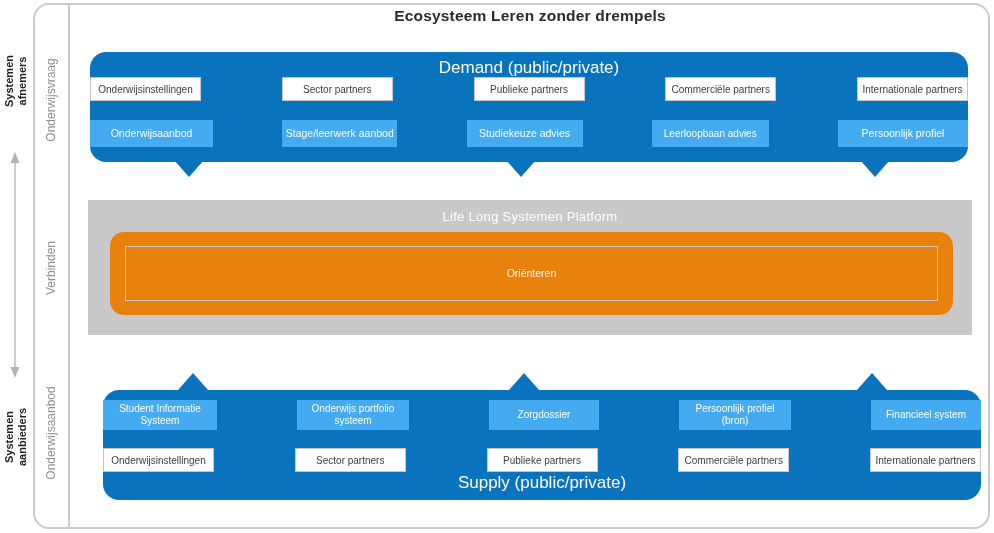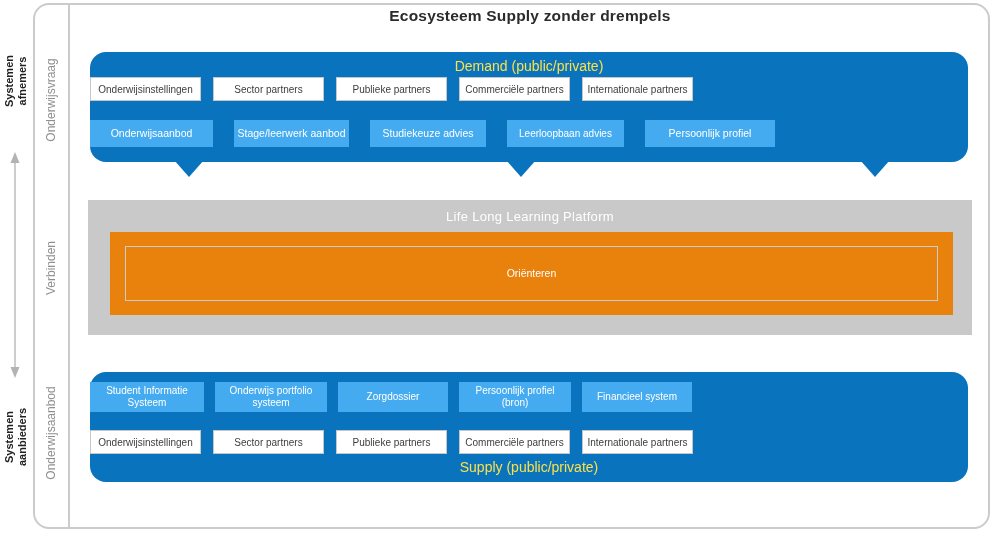--- a/index.html
+++ b/index.html
@@ -32,30 +32,30 @@
   .title{
     position:absolute;left:70px;top:7px;width:920px;text-align:center;
     font-size:15.5px;font-weight:bold;color:#2b2b2b;letter-spacing:.2px;
   }
   
   .band{
     position:absolute;left:90px;width:878px;height:110px;
     background:#0a73be;border-radius:16px;
   }
   .band-demand{top:52px;}
-  .band-supply{top:372px;}
+  .band-supply{top:390px;margin-left:13px;}
   .band-header{
     position:absolute;left:0;width:100%;text-align:center;
-    color:#fde047;font-size:14px;
+    color:#ffffff;font-size:17px;
   }
   .band-demand .band-header{top:6px;}
   .band-supply .band-header{bottom:7px;}
   .row{
     position:absolute;left:0;width:100%;
-    display:flex;justify-content:flex-start;align-items:stretch;
+    display:flex;justify-content:space-between;align-items:stretch;
   }
   .row-partners-demand{top:25px;gap:12px;}
   .row-services-demand{top:68px;gap:21px;}
   .row-systems-supply{top:10px;gap:11px;}
   .row-partners-supply{top:58px;gap:12px;}
   .wbox{
     background:#fff;border:1px solid #c6c6c6;box-sizing:border-box;
     width:111px;height:24px;display:flex;align-items:center;justify-content:center;
     font-size:10px;color:#3d3d3d;text-align:center;white-space:nowrap;
   }
@@ -86,21 +86,21 @@
     background:#c9c9c9;
   }
   .platform-header{
     position:absolute;top:9px;left:0;width:100%;text-align:center;
     color:#fff;font-size:13px;letter-spacing:.3px;
   }
   .orange-band{
     position:absolute;left:22px;top:32px;width:843px;height:83px;
     background:#e8820d;box-sizing:border-box;
     display:flex;align-items:center;justify-content:space-between;
-    padding:0 15px;gap:18px;
+    padding:0 15px;gap:18px;border-radius:14px;
   }
   .obox{
     flex:1;height:55px;border:1px solid #cbcbcb;box-sizing:border-box;
     display:flex;align-items:center;justify-content:center;text-align:center;
     color:#fff;font-size:10.5px;white-space:pre-line;line-height:1.25;
   }
   
   .side-arrow{position:absolute;left:8px;top:150px;}
 </style>
 </head>
@@ -118,21 +118,21 @@
   <div class="v-label v-bold lbl-aanbieders">Systemen
 aanbieders</div>
 
   <div class="frame"></div>
   <div class="frame-divider"></div>
 
   <div class="v-label v-gray lbl-vraag">Onderwijsvraag</div>
   <div class="v-label v-gray lbl-verbinden">Verbinden</div>
   <div class="v-label v-gray lbl-aanbod">Onderwijsaanbod</div>
 
-  <div class="title">Ecosysteem Supply zonder drempels</div>
+  <div class="title">Ecosysteem Leren zonder drempels</div>
 
   <div class="band band-demand">
     <div class="band-header">Demand (public/private)</div>
     <div class="row row-partners-demand">
       <div class="wbox">Onderwijsinstellingen</div>
       <div class="wbox">Sector partners</div>
       <div class="wbox">Publieke partners</div>
       <div class="wbox">Commerciële partners</div>
       <div class="wbox">Internationale partners</div>
     </div>
@@ -143,21 +143,21 @@
       <div class="bbox small" style="width:117px">Leerloopbaan  advies</div>
       <div class="bbox" style="width:130px">Persoonlijk profiel</div>
     </div>
   </div>
 
   <div class="tri tri-down td1"></div>
   <div class="tri tri-down td2"></div>
   <div class="tri tri-down td3"></div>
 
   <div class="platform">
-    <div class="platform-header">Life Long Learning Platform</div>
+    <div class="platform-header">Life Long Systemen Platform</div>
     <div class="orange-band">
       <div class="obox">Oriënteren</div>
     </div>
   </div>
 
   <div class="tri tri-up tu1"></div>
   <div class="tri tri-up tu2"></div>
   <div class="tri tri-up tu3"></div>
 
   <div class="band band-supply">

